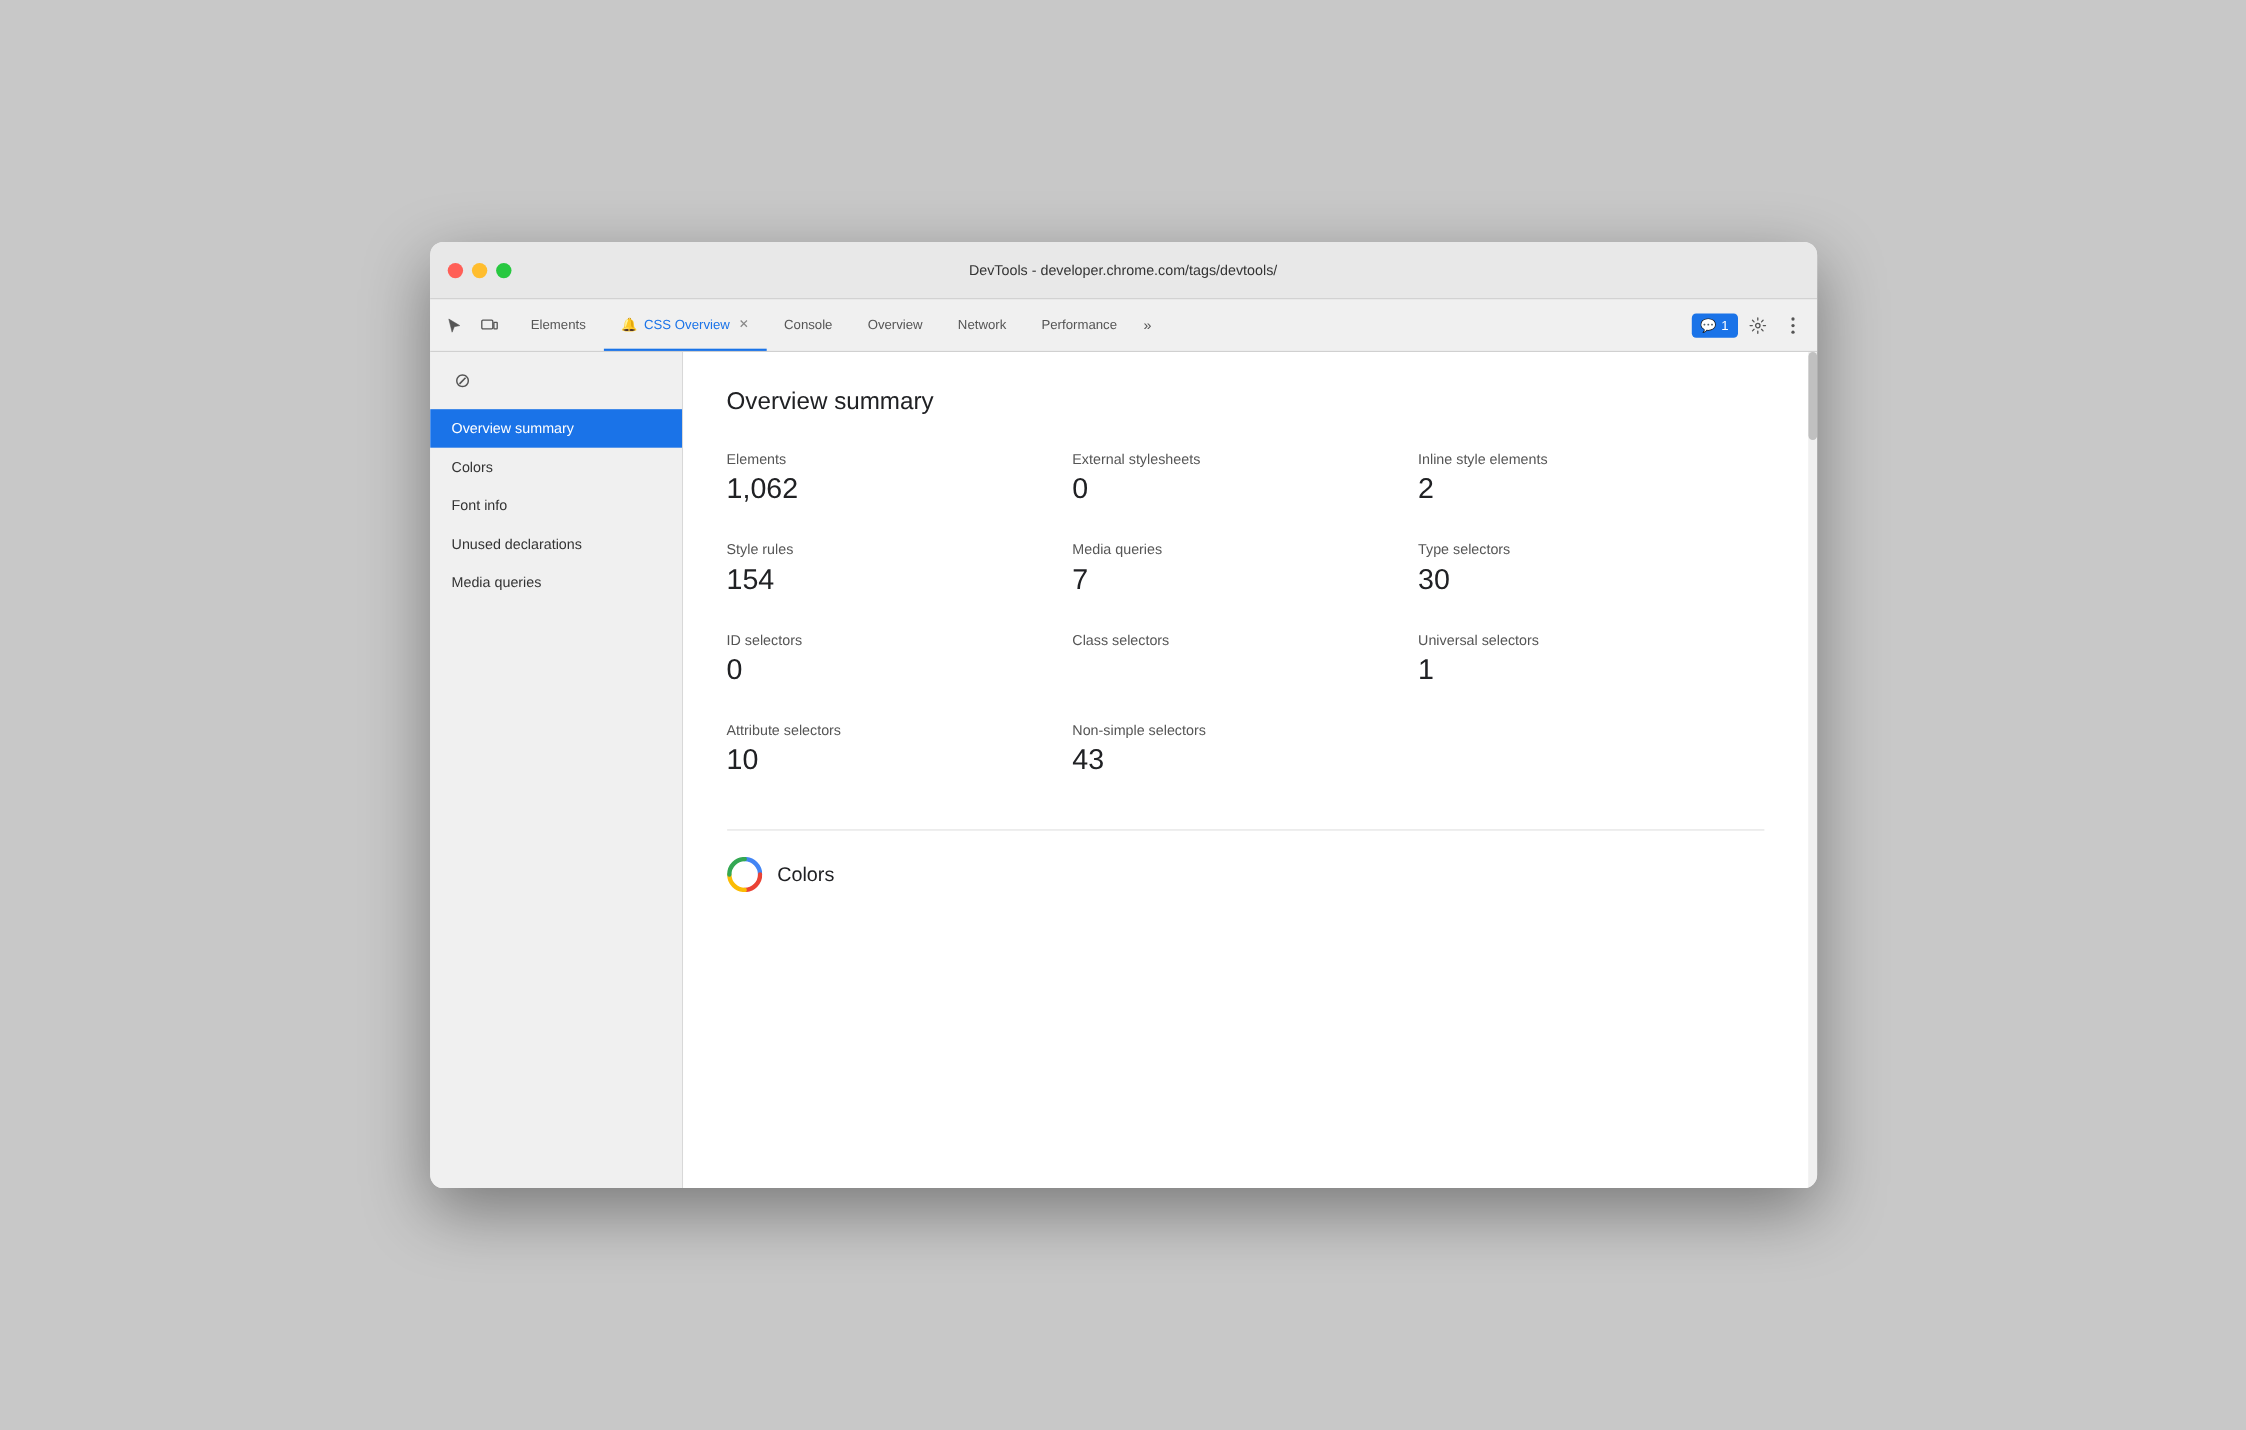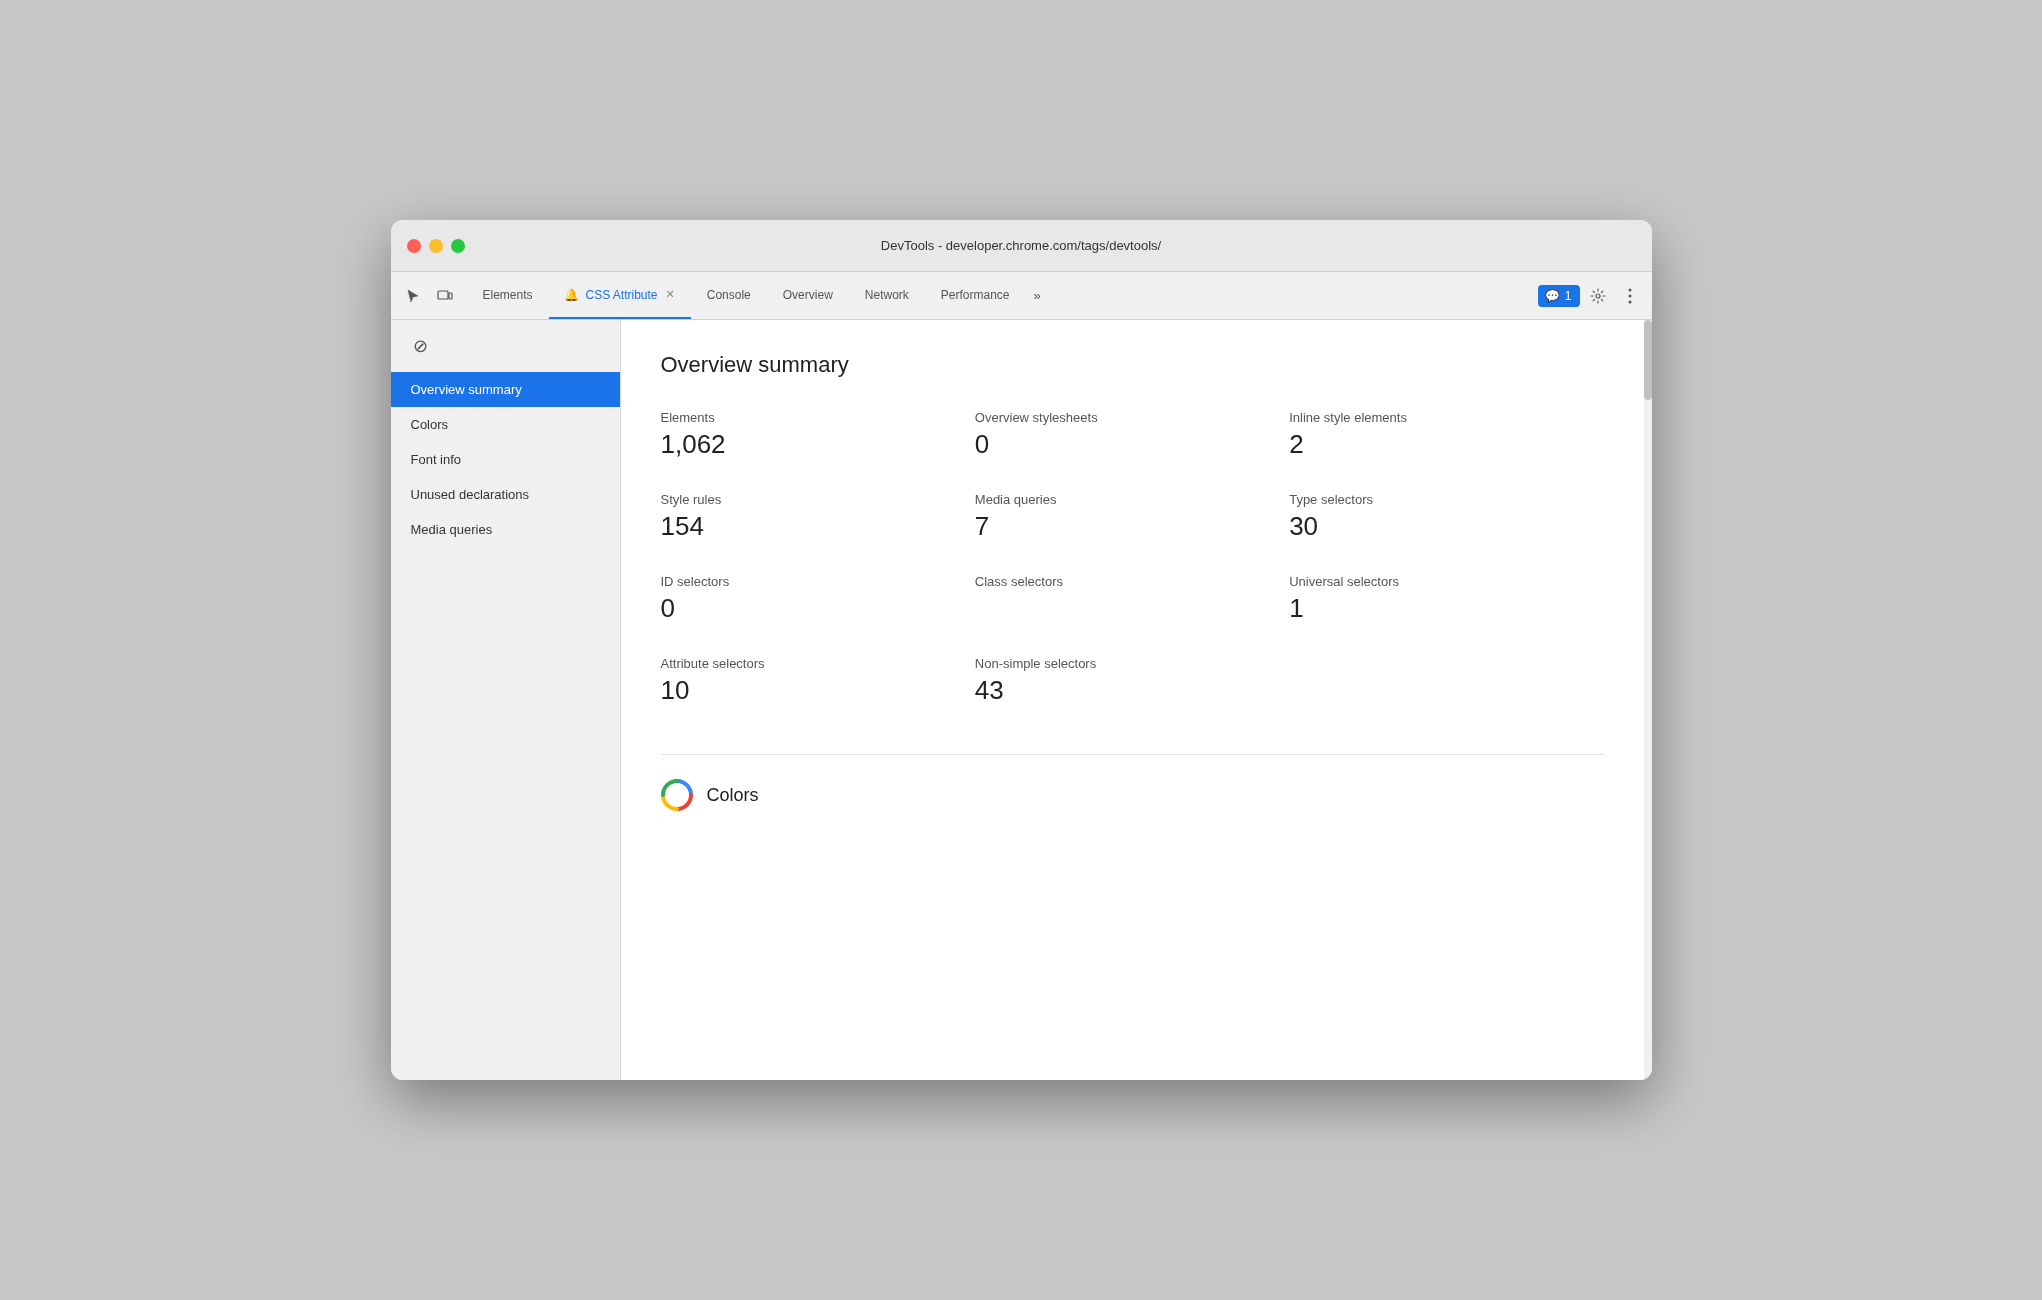--- a/index.html
+++ b/index.html
@@ -290,21 +290,21 @@
         </svg>
       </div>
     </div>
 
     <div class="tabs">
       <div class="tab">
         <span>Elements</span>
       </div>
       <div class="tab active">
         <span>🔔</span>
-        <span>CSS Attribute</span>
+        <span>CSS Overview</span>
         <span class="tab-close">✕</span>
       </div>
       <div class="tab">
         <span>Console</span>
       </div>
       <div class="tab">
         <span>Overview</span>
       </div>
       <div class="tab">
         <span>Network</span>
@@ -368,21 +368,21 @@
 
         <h1 class="section-title">Overview summary</h1>
 
         <div class="stats-grid">
 
           <div class="stat-item">
             <div class="stat-label">Elements</div>
             <div class="stat-value">1,062</div>
           </div>
           <div class="stat-item">
-            <div class="stat-label">Overview stylesheets</div>
+            <div class="stat-label">External stylesheets</div>
             <div class="stat-value">0</div>
           </div>
           <div class="stat-item">
             <div class="stat-label">Inline style elements</div>
             <div class="stat-value">2</div>
           </div>
 
           <div class="stat-item">
             <div class="stat-label">Style rules</div>
             <div class="stat-value">154</div>

